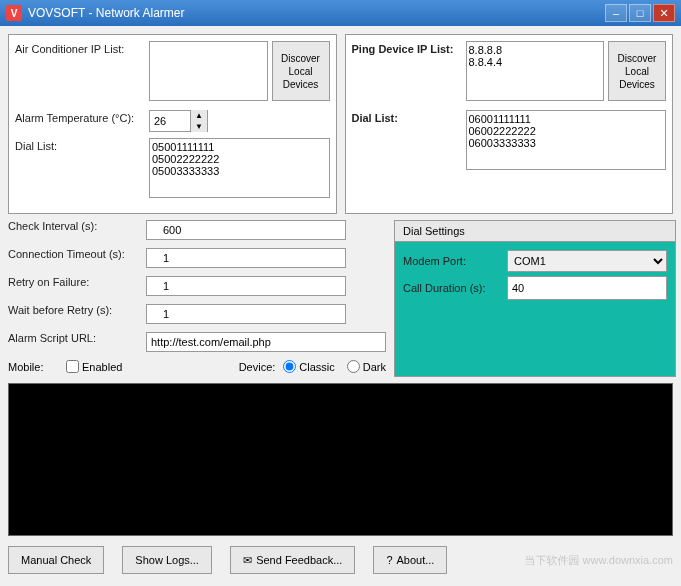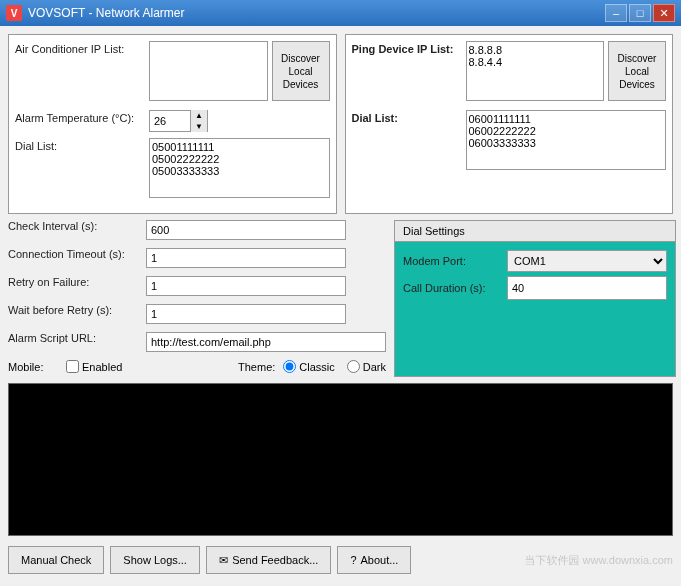--- a/index.html
+++ b/index.html
@@ -184,21 +184,21 @@
       margin-bottom: 4px;
     }
     .settings-label {
       font-size: 11px;
       color: #222;
       min-width: 130px;
     }
     .settings-input {
       width: 200px;
       border: 1px solid #999;
-      padding: 2px 4px;
+      padding: 2px 16px;
       font-size: 11px;
       height: 20px;
     }
     .settings-input-wide {
       width: 240px;
       border: 1px solid #999;
       padding: 2px 4px;
       font-size: 11px;
       height: 20px;
     }
@@ -257,21 +257,21 @@
       min-height: 80px;
       border: 1px solid #666;
       color: white;
       font-size: 11px;
       padding: 4px;
       overflow-y: auto;
     }
     .bottom-bar {
       display: flex;
       align-items: center;
-      gap: 6px;
+      gap: 18px;
       padding: 4px 0;
     }
     .bottom-btn {
       height: 28px;
       padding: 0 12px;
       border: 1px solid #999;
       background: #e8e8e8;
       font-size: 11px;
       cursor: pointer;
       display: flex;
@@ -380,21 +380,21 @@
       </div>
       <div class="settings-field-row" style="justify-content: space-between;">
         <div class="mobile-row">
           <span class="mobile-label">Mobile:</span>
           <label class="checkbox-item">
             <input type="checkbox" style="">
             <span>Enabled</span>
           </label>
         </div>
         <div class="theme-section">
-          <span class="theme-label">Theme:</span>
+          <span class="theme-label">Device:</span>
           <div class="radio-group">
             <label class="radio-item">
               <input type="radio" name="theme" checked="" style="">
               <span>Classic</span>
             </label>
             <label class="radio-item">
               <input type="radio" name="theme" style="">
               <span>Dark</span>
             </label>
           </div>

